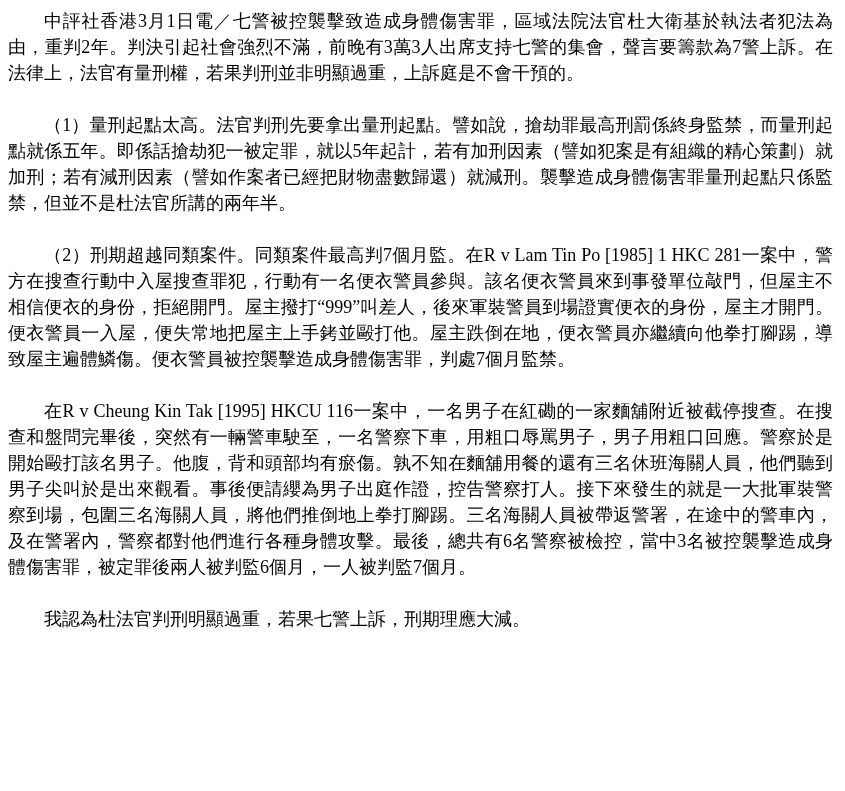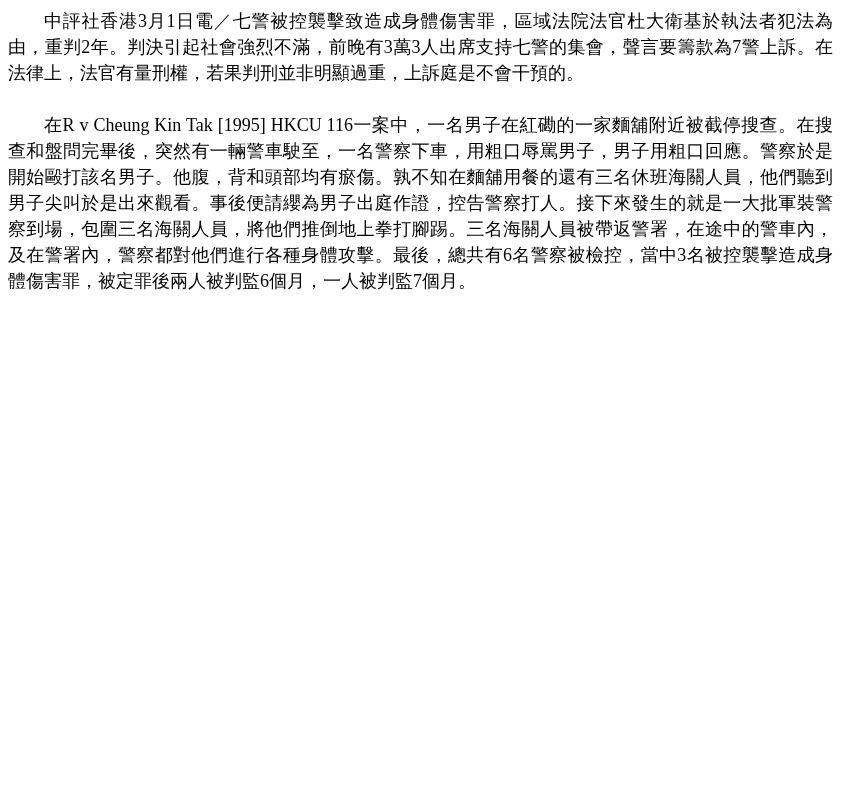--- a/index.html
+++ b/index.html
@@ -28,14 +28,17 @@
   }
   .page p.para:last-child {
     margin-bottom: 0;
   }
 </style>
 </head>
 <body>
 
 <div class="page">
   <p class="para">中評社香港3月1日電／七警被控襲擊致造成身體傷害罪，區域法院法官杜大衛基於執法者犯法為由，重判2年。判決引起社會強烈不滿，前晚有3萬3人出席支持七警的集會，聲言要籌款為7警上訴。在法律上，法官有量刑權，若果判刑並非明顯過重，上訴庭是不會干預的。</p>
+  <p class="para">（1）量刑起點太高。法官判刑先要拿出量刑起點。譬如說，搶劫罪最高刑罰係終身監禁，而量刑起點就係五年。即係話搶劫犯一被定罪，就以5年起計，若有加刑因素（譬如犯案是有組織的精心策劃）就加刑；若有減刑因素（譬如作案者已經把財物盡數歸還）就減刑。襲擊造成身體傷害罪量刑起點只係監禁，但並不是杜法官所講的兩年半。</p>
+  <p class="para">（2）刑期超越同類案件。同類案件最高判7個月監。在R v Lam Tin Po [1985] 1 HKC 281一案中，警方在搜查行動中入屋搜查罪犯，行動有一名便衣警員參與。該名便衣警員來到事發單位敲門，但屋主不相信便衣的身份，拒絕開門。屋主撥打“999”叫差人，後來軍裝警員到場證實便衣的身份，屋主才開門。便衣警員一入屋，便失常地把屋主上手銬並毆打他。屋主跌倒在地，便衣警員亦繼續向他拳打腳踢，導致屋主遍體鱗傷。便衣警員被控襲擊造成身體傷害罪，判處7個月監禁。</p>
   <p class="para">在R v Cheung Kin Tak [1995] HKCU 116一案中，一名男子在紅磡的一家麵舖附近被截停搜查。在搜查和盤問完畢後，突然有一輛警車駛至，一名警察下車，用粗口辱罵男子，男子用粗口回應。警察於是開始毆打該名男子。他腹，背和頭部均有瘀傷。孰不知在麵舖用餐的還有三名休班海關人員，他們聽到男子尖叫於是出來觀看。事後便請纓為男子出庭作證，控告警察打人。接下來發生的就是一大批軍裝警察到場，包圍三名海關人員，將他們推倒地上拳打腳踢。三名海關人員被帶返警署，在途中的警車內，及在警署內，警察都對他們進行各種身體攻擊。最後，總共有6名警察被檢控，當中3名被控襲擊造成身體傷害罪，被定罪後兩人被判監6個月，一人被判監7個月。</p>
+  <p class="para">我認為杜法官判刑明顯過重，若果七警上訴，刑期理應大減。</p>
 </div>
 
 </body></html>

